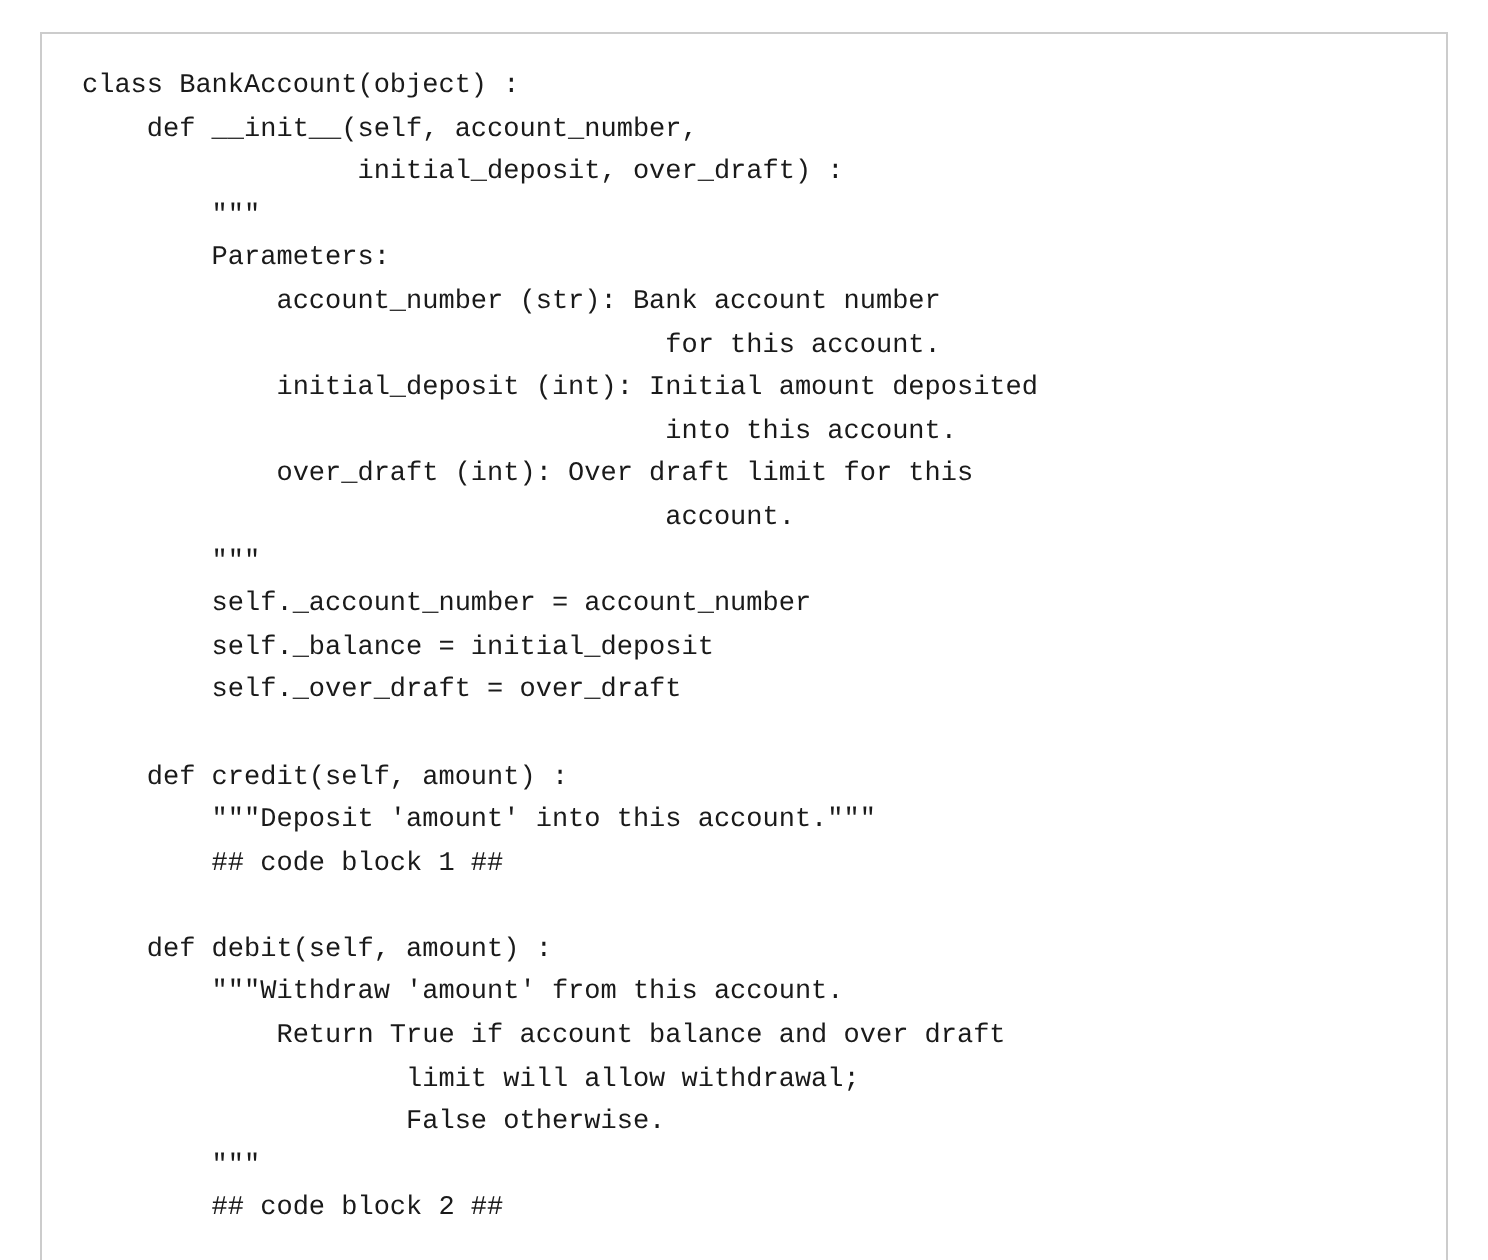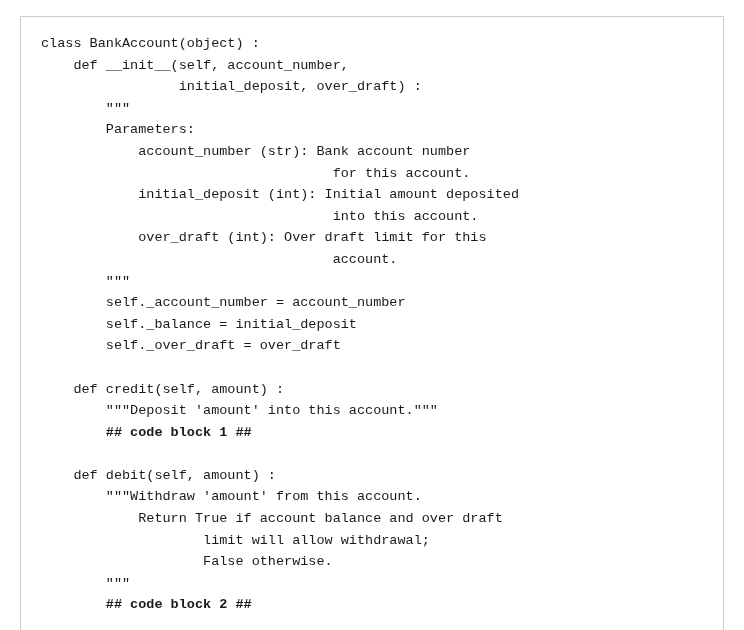--- a/index.html
+++ b/index.html
@@ -25,19 +25,19 @@
       line-height: 1.6;
       white-space: pre;
     }
 
     .code-line {
       display: block;
       white-space: pre;
     }
 
     .bold {
-      font-weight: bold;
+      font-weight: normal;
     }
   </style>
 </head>
 <body>
 
 <div class="code-container" id="code-output"><span class="code-line">class BankAccount(object) :</span><span class="code-line">    def __init__(self, account_number,</span><span class="code-line">                 initial_deposit, over_draft) :</span><span class="code-line">        """</span><span class="code-line">        Parameters:</span><span class="code-line">            account_number (str): Bank account number</span><span class="code-line">                                    for this account.</span><span class="code-line">            initial_deposit (int): Initial amount deposited</span><span class="code-line">                                    into this account.</span><span class="code-line">            over_draft (int): Over draft limit for this</span><span class="code-line">                                    account.</span><span class="code-line">        """</span><span class="code-line">        self._account_number = account_number</span><span class="code-line">        self._balance = initial_deposit</span><span class="code-line">        self._over_draft = over_draft</span><span class="code-line">&nbsp;</span><span class="code-line">    def credit(self, amount) :</span><span class="code-line">        """Deposit 'amount' into this account."""</span><span class="code-line bold">        ## code block 1 ##</span><span class="code-line">&nbsp;</span><span class="code-line">    def debit(self, amount) :</span><span class="code-line">        """Withdraw 'amount' from this account.</span><span class="code-line">            Return True if account balance and over draft</span><span class="code-line">                    limit will allow withdrawal;</span><span class="code-line">                    False otherwise.</span><span class="code-line">        """</span><span class="code-line bold">        ## code block 2 ##</span></div>
 
 </body></html>

